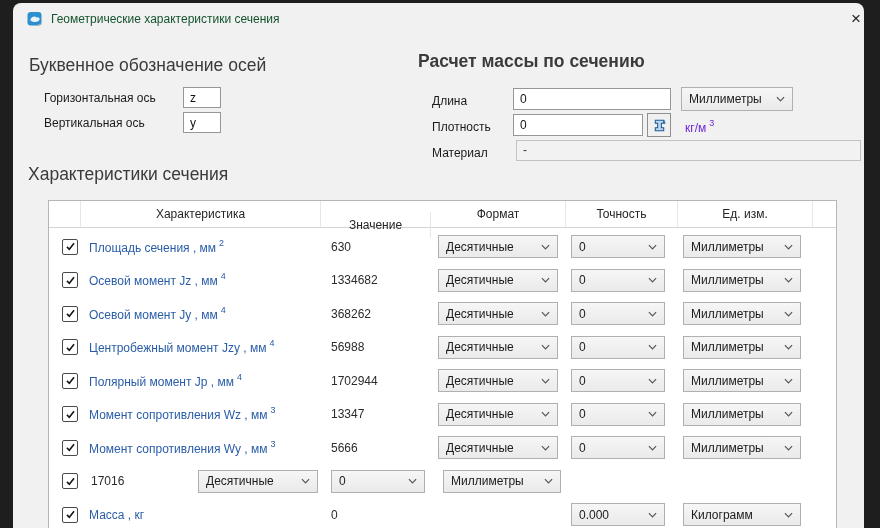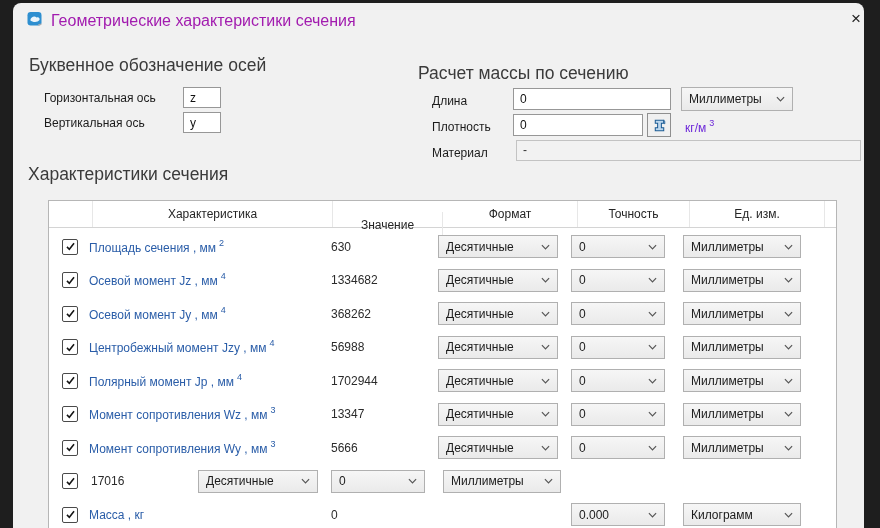--- a/index.html
+++ b/index.html
@@ -9,21 +9,21 @@
     font-family:"Liberation Sans", sans-serif;
     -webkit-font-smoothing:antialiased;
   }
   .window{
     position:absolute;left:13px;top:3px;width:851px;height:540px;
     background:#f1f1f1;border-radius:8px 8px 0 0;overflow:hidden;
   }
   
   .titlebar{position:absolute;left:0;top:0;width:100%;height:32px;}
   .app-icon{position:absolute;left:14px;top:8px;width:16px;height:16px;}
-  .title-text{position:absolute;left:38px;top:9px;font-size:16px;color:#a21caf;white-space:nowrap;}
+  .title-text{position:absolute;left:38px;top:9px;font-size:12px;color:#14532d;white-space:nowrap;}
   .close-btn{
     position:absolute;left:825px;top:0;width:36px;height:32px;
     display:flex;align-items:center;justify-content:center;
     font-size:17px;color:#222;cursor:default;font-weight:400;
   }
   
   .heading{position:absolute;font-size:17.5px;color:#3b3b3b;white-space:nowrap;}
   .lbl{position:absolute;font-size:12px;color:#1b1b1b;white-space:nowrap;}
   .textbox{
     position:absolute;box-sizing:border-box;background:#fff;border:1px solid #979797;
@@ -43,21 +43,21 @@
     background:#f0f0f0;border:1px solid #8f8f8f;
     display:flex;align-items:center;justify-content:center;
   }
   .unit-after{position:absolute;font-size:12px;color:#6d28d9;white-space:nowrap;}
   sup.small{font-size:9px;position:relative;top:-1px;margin-left:3px;}
   
   .table{
     position:absolute;left:35px;top:197px;width:789px;height:343px;
     box-sizing:border-box;background:#fff;border:1px solid #b6b6b6;
   }
-  .thead{display:flex;height:26px;border-bottom:1px solid #d4d4d4;padding-left:12px;}
+  .thead{display:flex;height:26px;border-bottom:1px solid #d4d4d4;}
   .th{
     box-sizing:border-box;display:flex;align-items:center;justify-content:center;
     font-size:12px;color:#262626;border-right:1px solid #e7e7e7;height:100%;
   }
   .th:last-child{border-right:none;}
   .tbody{padding-top:2px;}
   .trow{display:flex;height:33.5px;align-items:center;}
   .cell{box-sizing:border-box;display:flex;align-items:center;height:100%;}
   .c-check{width:32px;justify-content:flex-start;padding-left:13px;}
   .c-name{width:240px;padding-left:8px;}
@@ -96,21 +96,21 @@
       <span>×</span>
     </div>
   </div>
 
   <div class="heading" style="left:16px;top:52px;">Буквенное обозначение осей</div>
   <div class="lbl" style="left:31px;top:88px;text-align:right;">Горизонтальная ось</div>
   <input class="textbox" style="left: 170px; top: 84px; width: 38px; height: 21px;" value="z">
   <div class="lbl" style="left:31px;top:113px;">Вертикальная ось</div>
   <input class="textbox" style="left: 170px; top: 109px; width: 38px; height: 21px;" value="y">
 
-  <div class="heading" style="left:405px;top:60px;">Расчет массы по сечению</div>
+  <div class="heading" style="left:405px;top:48px;font-weight:bold;">Расчет массы по сечению</div>
 
   <div class="lbl" style="left:419px;top:91px;">Длина</div>
   <input class="textbox" style="left: 500px; top: 85px; width: 158px; height: 22px;" value="0">
   <div class="combo w-len abs" style="left:668px;top:84px;">
     <span class="combo-text">Миллиметры</span>
     <svg class="chev" width="9" height="6" viewBox="0 0 10 6">
       <path d="M1 1 L5 5 L9 1" fill="none" stroke="#555" stroke-width="1.3"></path>
     </svg>
   </div>
 

